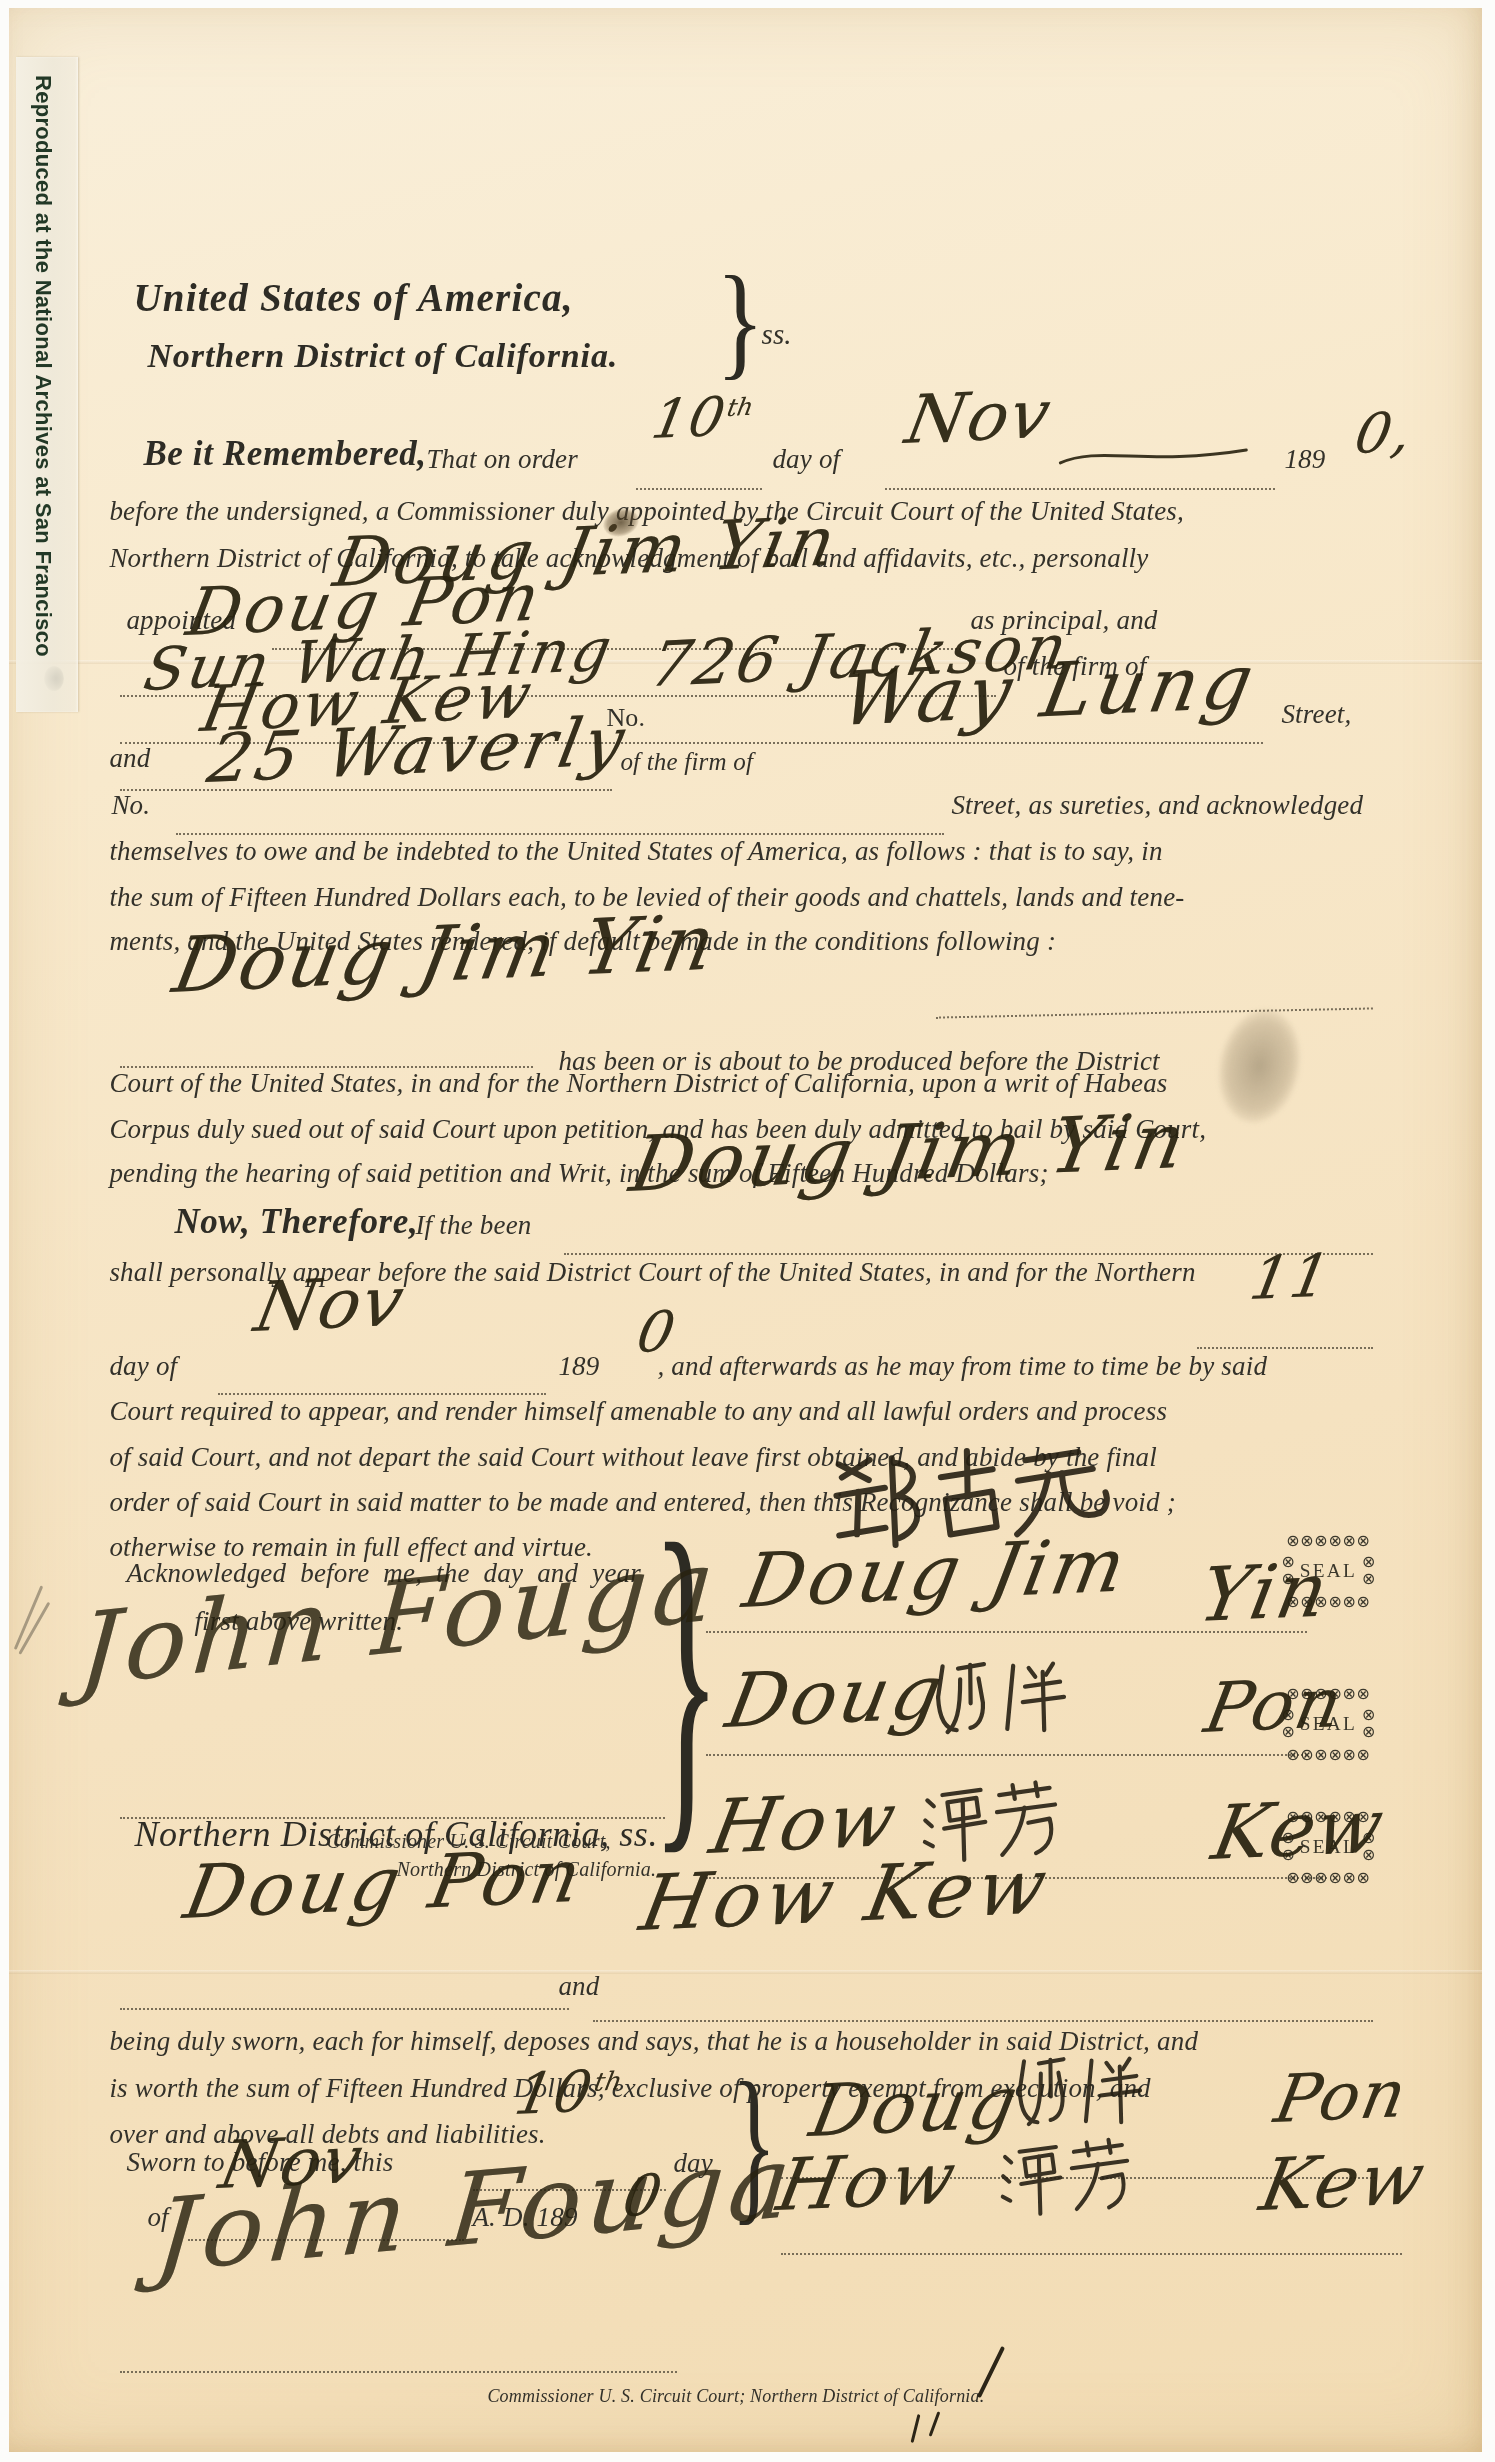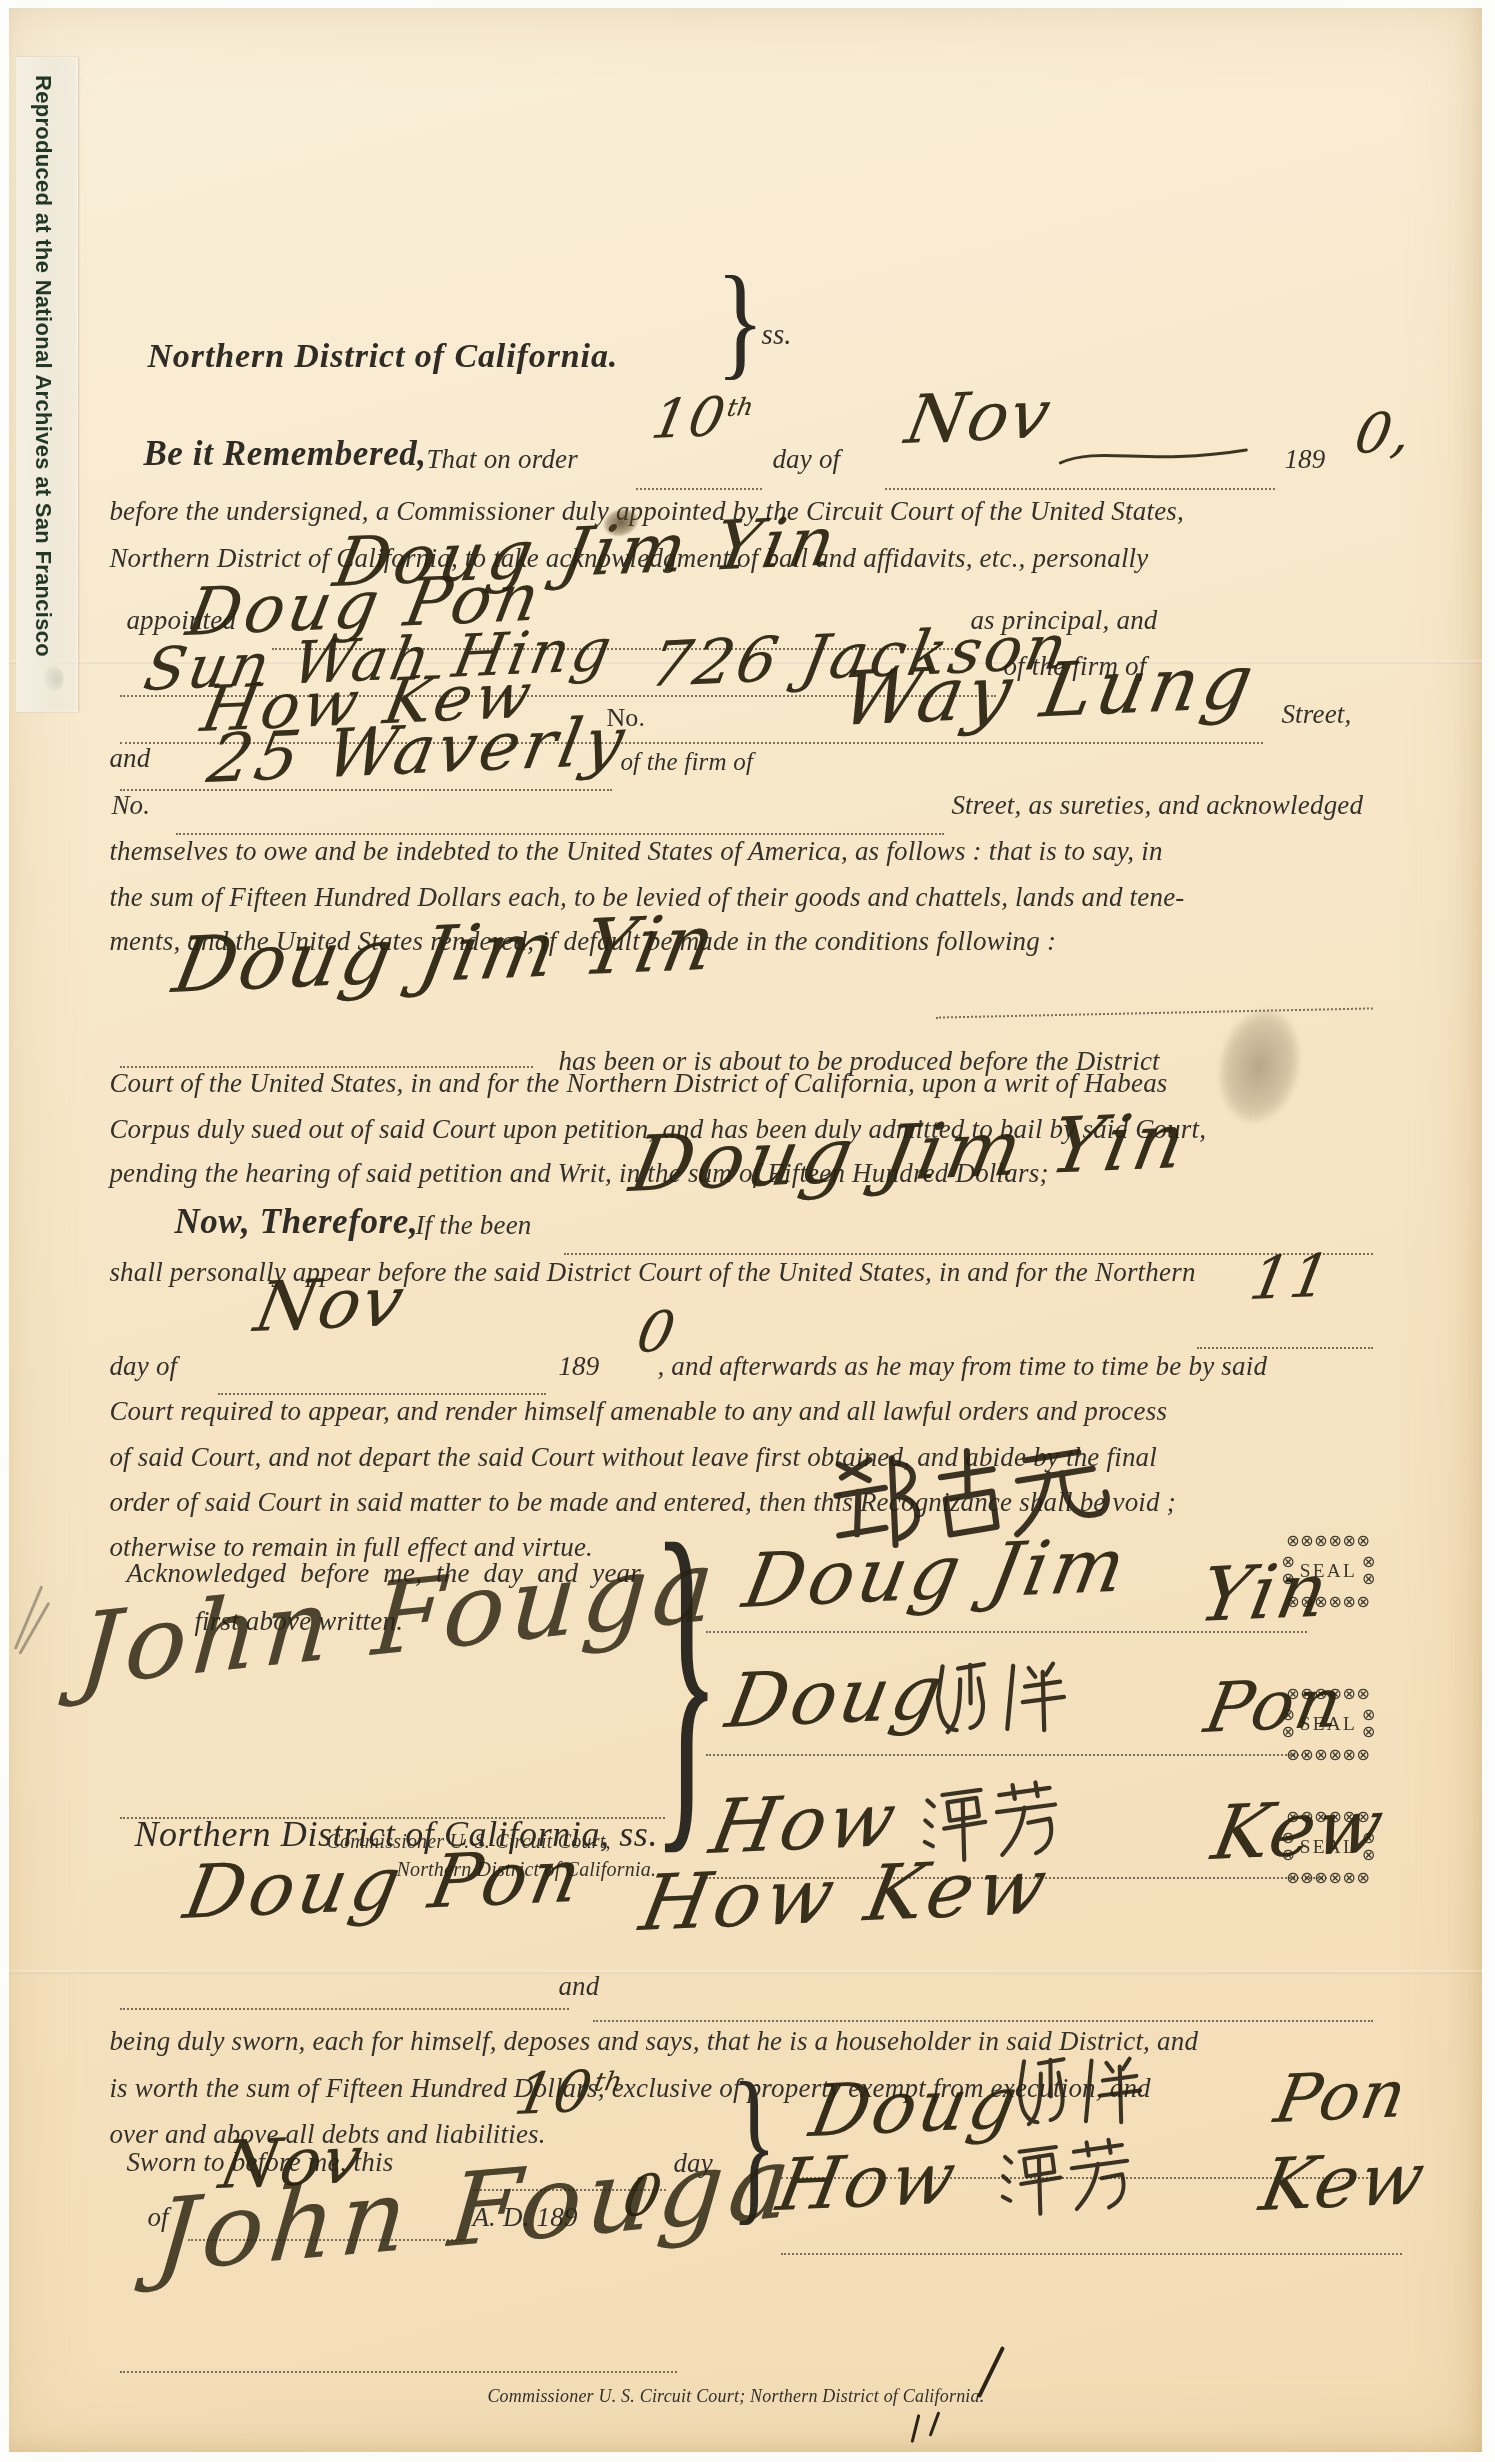--- a/index.html
+++ b/index.html
@@ -57,20 +57,21 @@
 </style>
 </head>
 <body>
 
 <div id="stage">
  <div id="paper">
 
   <div class="crease" style="top:652px"></div>
   <div class="crease" style="top:1962px"></div>
 
+  <div class="p hdr1" style="left:124px;top:267px">United States of America,</div>
   <div class="p hdr2" style="left:138px;top:329px">Northern District of California.</div>
   <div class="brace" style="left:701px;top:256px;font-size:126px;transform:scaleX(.8)">}</div>
   <div class="p" style="left:752px;top:310px;font-size:29px">ss.</div>
 
   <div class="p lead" style="left:134px;top:426px">Be it Remembered,</div>
   <div class="p fs46" style="left:417px;top:436px">That on order</div>
   <div class="dotted" style="left:627px;top:480px;width:126px"></div>
   <div class="p fs46" style="left:763px;top:436px">day of</div>
   <div class="dotted" style="left:876px;top:480px;width:390px"></div>
   <div class="p fs46" style="left:1275px;top:436px">189</div>

